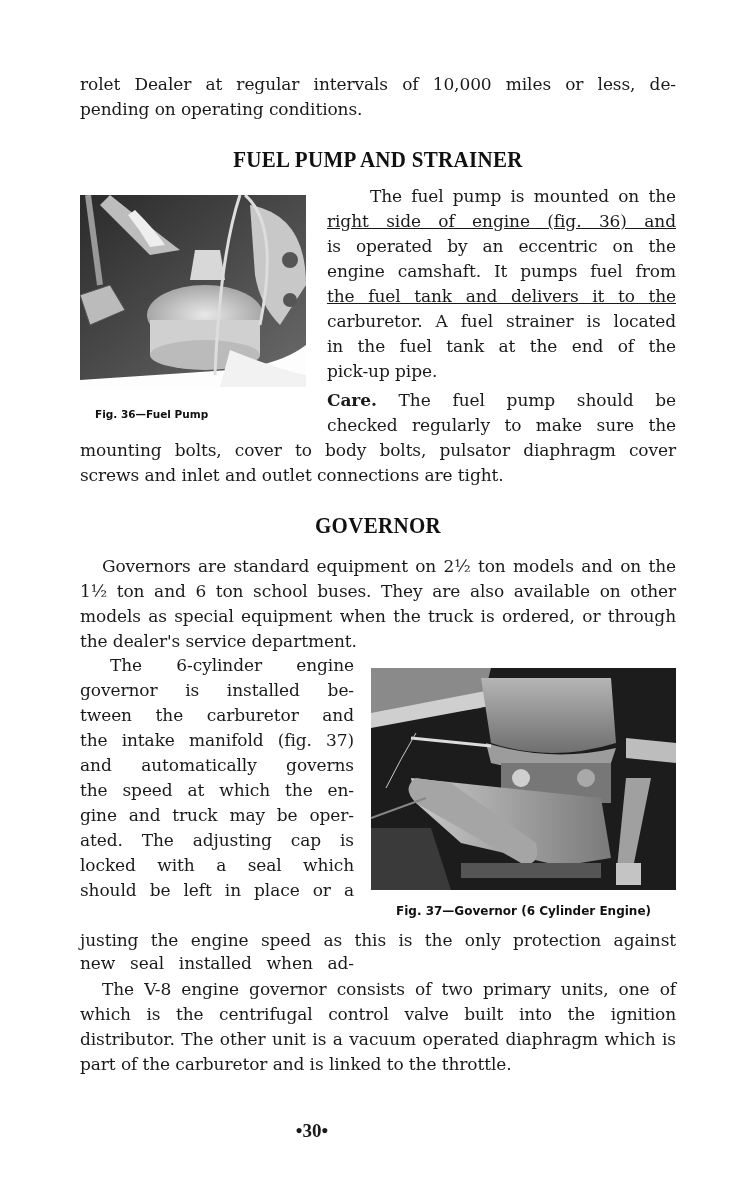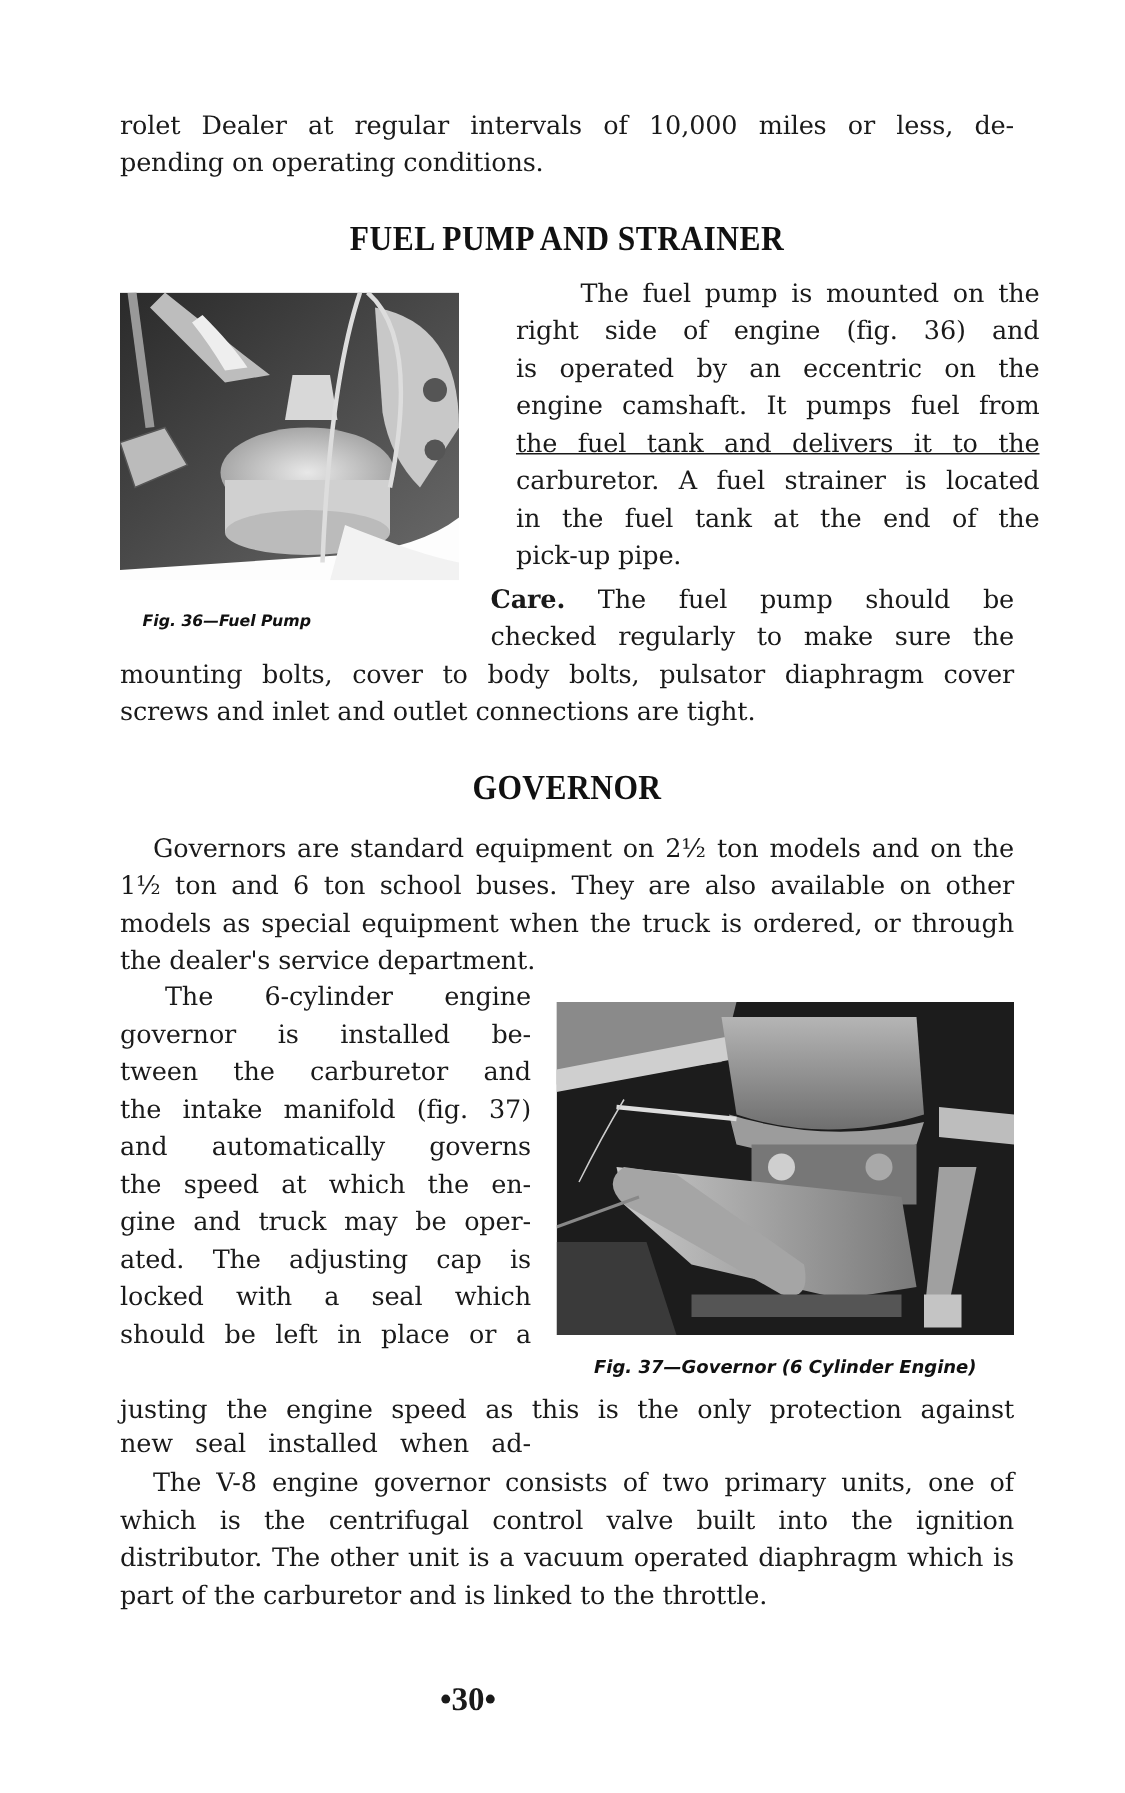--- a/index.html
+++ b/index.html
@@ -35,36 +35,35 @@
     }
     .fig {
       position: absolute;
       overflow: hidden;
     }
     .fig svg { display: block; }
     .caption {
       position: absolute;
       font-family: "DejaVu Sans", "Liberation Sans", sans-serif;
       font-weight: bold;
-      font-style: italic;
       font-size: 10.5px;
       color: #111;
       white-space: nowrap;
     }
     .abs { position: absolute; }
     .bold { font-weight: bold; }
     .pageno {
       position: absolute;
       left: 0;
       width: 624px;
       top: 1120px;
       text-align: center;
       font-family: "Liberation Serif", serif;
       font-weight: bold;
-      font-size: 22px;
+      font-size: 19px;
     }
   </style>
 </head>
 <body>
 
 <div class="abs p" style="left:80px; top:72px; width:596px;">
   <div style="text-align:justify; text-align-last:justify;">rolet Dealer at regular intervals of 10,000 miles or less, de-</div>
   <div>pending on operating conditions.</div>
 </div>
 
@@ -96,23 +95,23 @@
     <path d="M8 0 L20 90" stroke="#999" stroke-width="6"></path>
     <path d="M0 100 L30 90 L45 115 L10 130 Z" fill="#bbbbbb" stroke="#555"></path>
     <path d="M160 0 Q140 60 135 180" stroke="#ddd" stroke-width="3" fill="none"></path>
     <path d="M165 0 Q200 30 180 130" stroke="#ddd" stroke-width="3" fill="none"></path>
     <path d="M150 155 Q200 175 226 180 V192 H140 Z" fill="#f2f2f2"></path>
   </svg>
 </div>
 
 <div class="caption" style="left:95px; top:408px;">Fig. 36—Fuel Pump</div>
 
-<div class="abs p" style="left:344px; top:184px; width:349px;">
+<div class="abs p" style="left:327px; top:184px; width:349px;">
   <div style="text-indent:43px; text-align-last:justify;">The fuel pump is mounted on the</div>
-  <div style="text-align-last:justify;">right side of engine (fig. 36) and</div>
+  <div style="text-align-last:justify;text-decoration:underline;">right side of engine (fig. 36) and</div>
   <div style="text-align-last:justify;">is operated by an eccentric on the</div>
   <div style="text-align-last:justify;">engine camshaft. It pumps fuel from</div>
   <div style="text-align-last:justify;text-decoration:underline;">the fuel tank and delivers it to the</div>
   <div style="text-align-last:justify;">carburetor. A fuel strainer is located</div>
   <div style="text-align-last:justify;">in the fuel tank at the end of the</div>
   <div>pick-up pipe.</div>
 </div>
 
 <div class="abs p" style="left:327px; top:388px; width:349px;">
   <div style="text-align-last:justify;">

